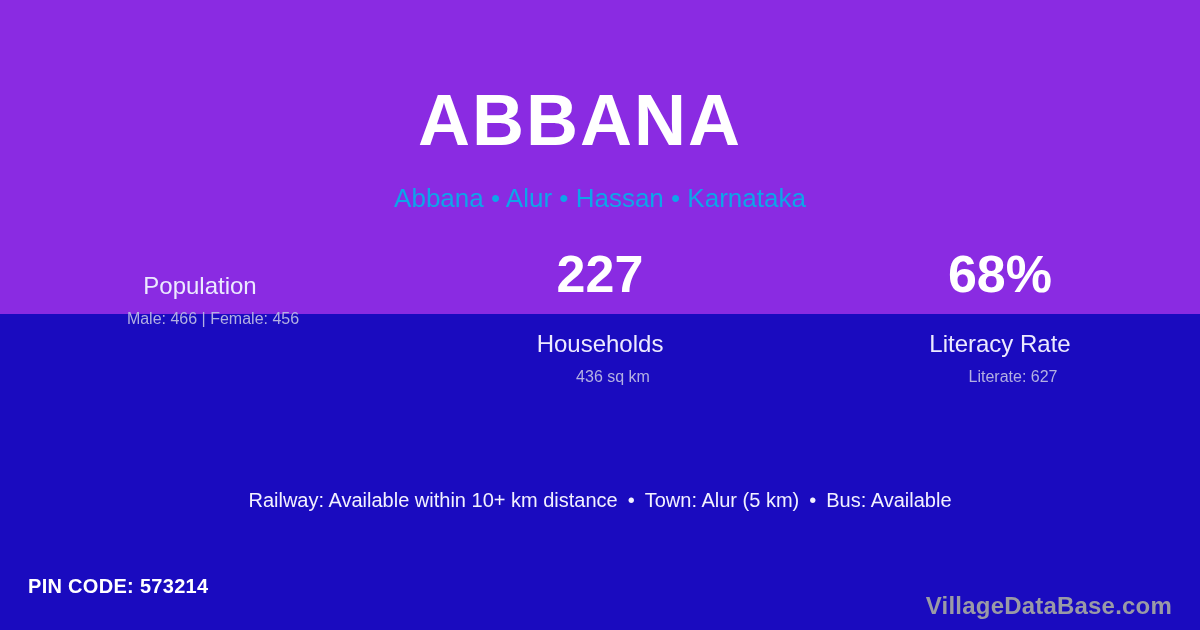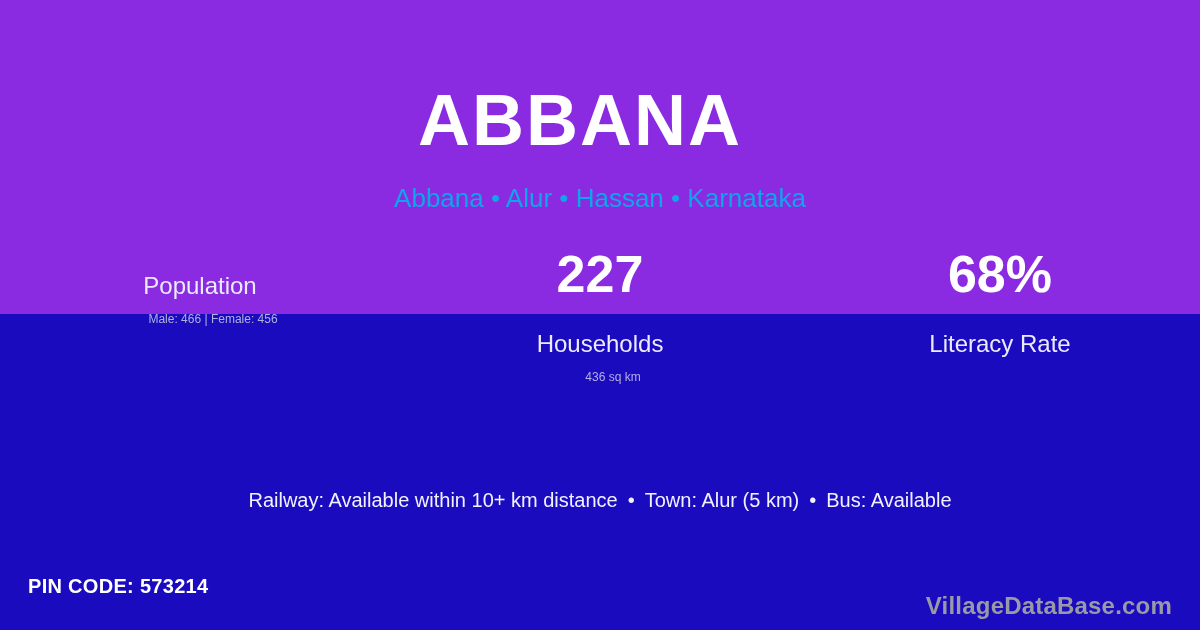--- a/index.html
+++ b/index.html
@@ -83,21 +83,21 @@
     height: 58px;
   }
   .stat-label {
     font-size: 24px;
     font-weight: normal;
     color: #eceaff;
     line-height: 30px;
     margin-top: 26px;
   }
   .stat-sub {
-    font-size: 12px;
+    font-size: 16px;
     font-weight: normal;
     color: #b3b0e2;
     line-height: 22px;
     margin-top: 7px;
     padding-left: 26px;
   }
   
   .facilities {
     position: absolute;
     left: 0;
@@ -161,20 +161,21 @@
 
     <div class="stat-col">
       <div class="stat-value">227</div>
       <div class="stat-label">Households</div>
       <div class="stat-sub">436 sq km</div>
     </div>
 
     <div class="stat-col">
       <div class="stat-value">68%</div>
       <div class="stat-label">Literacy Rate</div>
+      <div class="stat-sub">Literate: 627</div>
     </div>
 
   </div>
 
   <div class="facilities">
     <span>Railway: Available within 10+ km distance</span><span class="facility-sep">•</span><span>Town: Alur (5 km)</span><span class="facility-sep">•</span><span>Bus: Available</span>
   </div>
 
   <div class="footer">
     <div class="pin-code">PIN CODE: 573214</div>

